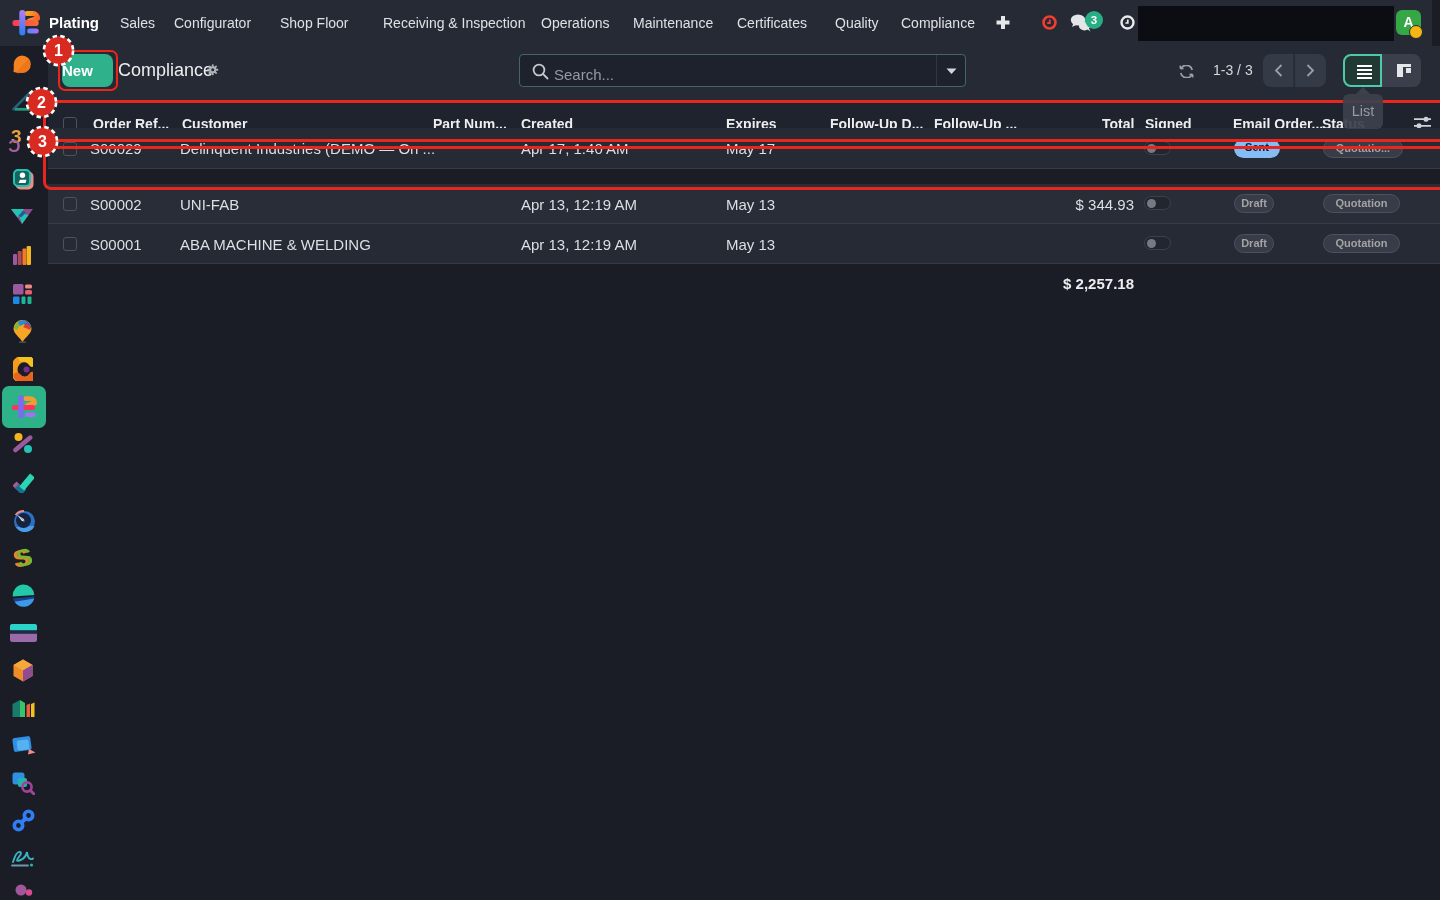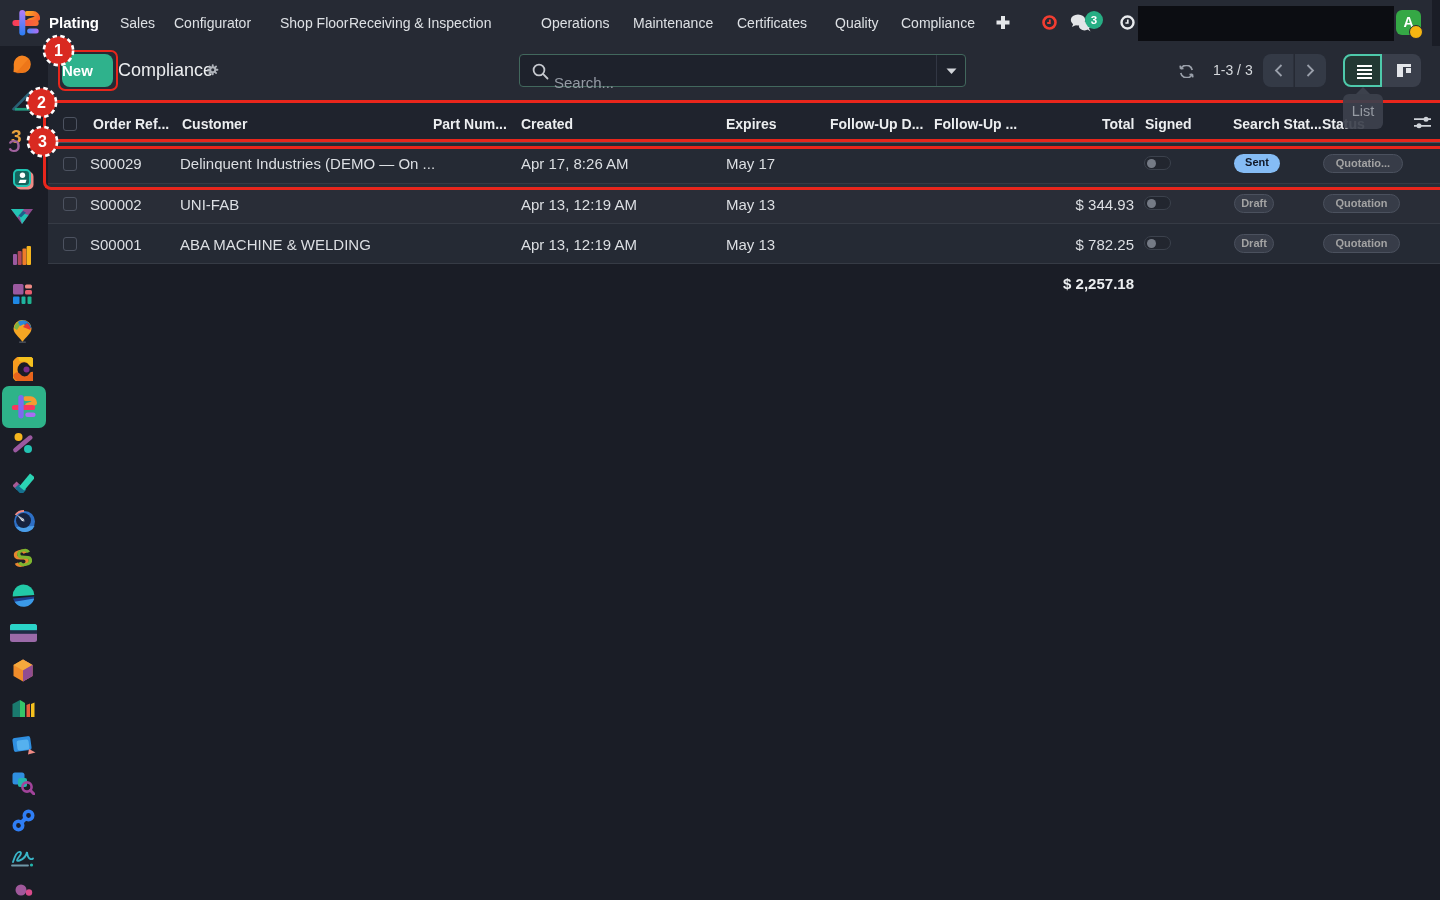--- a/index.html
+++ b/index.html
@@ -12,21 +12,21 @@
 #brand{position:absolute;left:49px;top:0;height:46px;line-height:46px;font-size:15px;font-weight:700;color:#fff}
 
 #side{position:absolute;left:0;top:0;width:48px;height:900px;background:#1a1d26;z-index:4}
 .sic{position:absolute}
 
 #panel{position:absolute;left:48px;top:46px;width:1392px;height:56px;background:#262a34;z-index:3}
 #newbtn{position:absolute;left:62px;top:54px;width:51px;height:33px;background:#2fb28c;border-radius:8px;color:#fff;font-size:15px;font-weight:700;line-height:33px;z-index:6}
 #bc{position:absolute;left:118px;top:46px;height:49px;line-height:48px;font-size:18px;color:#eceef0;z-index:6}
 
 #search{position:absolute;left:519px;top:54px;width:447px;height:33px;background:#1e222c;border:1px solid #42685d;border-radius:4px;z-index:6}
-#search .ph{position:absolute;left:34px;top:12px;line-height:31px;font-size:15px;color:#949aa4}
+#search .ph{position:absolute;left:34px;top:4px;line-height:31px;font-size:15px;color:#949aa4}
 #search .dd{position:absolute;right:0;top:0;width:29px;height:31px;border-left:1px solid #323744}
 
 #pag{position:absolute;left:1213px;top:46px;height:49px;line-height:49px;font-size:14px;color:#d5d8dc;z-index:6}
 .pbtn{position:absolute;top:54px;width:31px;height:33px;background:#343a46;z-index:6}
 .vbtn{position:absolute;top:54px;width:39px;height:33px;z-index:6}
 
 #thead{position:absolute;left:48px;top:102px;width:1392px;height:41px;background:#1f232d;border-bottom:1px solid #4a505b;z-index:2}
 .h{position:absolute;top:0;height:41px;line-height:45px;font-size:14px;font-weight:700;color:#eceef0;white-space:nowrap}
 .row{position:absolute;left:48px;width:1392px;height:40px;background:#252a34;border-bottom:1px solid #363b45;z-index:2}
 .c{position:absolute;top:0;height:41px;line-height:42px;font-size:15px;color:#dcdfe3;white-space:nowrap}
@@ -66,21 +66,21 @@
     </defs>
     <path d="M15 4.6 H21 A4.6 4.6 0 0 1 25.6 9.2 L25.6 9.4 L17.5 11.8" stroke="url(#lgo)" stroke-width="5" stroke-linecap="round" stroke-linejoin="round" fill="none"></path>
     <path d="M3.3 14 H23.8" stroke="url(#lgh)" stroke-width="5.8" stroke-linecap="round" fill="none"></path>
     <path d="M10.3 4 V23.5" stroke="url(#lgv)" stroke-width="6" stroke-linecap="round" fill="none"></path>
     <path d="M17.6 22 H24.2" stroke="url(#lgp)" stroke-width="5" stroke-linecap="round" fill="none"></path>
   </svg>
   <span id="brand">Plating</span>
   <span class="menu" style="left:120px">Sales</span>
   <span class="menu" style="left:174px">Configurator</span>
   <span class="menu" style="left:280px">Shop Floor</span>
-  <span class="menu" style="left:349px">Receiving &amp; Inspection</span>
+  <span class="menu" style="left:383px">Receiving &amp; Inspection</span>
   <span class="menu" style="left:541px">Operations</span>
   <span class="menu" style="left:633px">Maintenance</span>
   <span class="menu" style="left:737px">Certificates</span>
   <span class="menu" style="left:835px">Quality</span>
   <span class="menu" style="left:901px">Compliance</span>
   <svg class="abs" style="left:996px;top:15px" width="14" height="15" viewBox="0 0 14 15">
       <path d="M7 1 V14 M0.5 7.5 H13.5" stroke="#e4e6e9" stroke-width="4"></path>
     </svg>
   <svg class="abs" style="left:1042px;top:15px" width="15" height="15" viewBox="0 0 15 15">
       <circle cx="7.5" cy="7.5" r="6" fill="none" stroke="#f23d31" stroke-width="2.6"></circle>
@@ -293,33 +293,33 @@
   <div class="cb" style="left:15px;top:15px"></div>
   <span class="h" style="left:45px">Order Ref...</span>
   <span class="h" style="left:134px">Customer</span>
   <span class="h" style="left:385px">Part Num...</span>
   <span class="h" style="left:473px">Created</span>
   <span class="h" style="left:678px">Expires</span>
   <span class="h" style="left:782px">Follow-Up D...</span>
   <span class="h" style="left:886px">Follow-Up ...</span>
   <span class="h" style="left:1054px;width:32px;text-align:right">Total</span>
   <span class="h" style="left:1097px">Signed</span>
-  <span class="h" style="left:1185px">Search Stat...</span>
+  <span class="h" style="left:1185px">Email Order...</span>
   <span class="h" style="left:1274px">Status</span>
   <svg style="position:absolute;left:1366px;top:14px" width="17" height="13" viewBox="0 0 17 13">
       <path d="M0 3.2 H17 M0 9.8 H17" stroke="#cfd3d9" stroke-width="1.8"></path>
       <circle cx="12" cy="3.2" r="2.5" fill="#cfd3d9"></circle>
       <circle cx="5" cy="9.8" r="2.5" fill="#cfd3d9"></circle>
     </svg>
 </div>
-<div class="row" style="top:143px;height:41px">
+<div class="row" style="top:128px;height:41px">
   <div class="cb" style="left:15px;top:14px"></div>
   <span class="c" style="left:42px">S00029</span>
   <span class="c" style="left:132px">Delinquent Industries (DEMO — On ...</span>
-  <span class="c" style="left:473px">Apr 17, 8:26 AM</span>
+  <span class="c" style="left:473px">Apr 17, 1:40 AM</span>
   <span class="c" style="left:678px">May 17</span>
   <div class="tgl" style="left:1096px;top:13px">
       <i></i>
     </div>
   <div class="pill" style="left:1186px;top:11px;width:46px;background:#85bcf5;color:#101827">Sent</div>
   <div class="pill pgray" style="left:1275px;top:11px;width:80px">Quotatio...</div>
 </div>
 <div class="row" style="top:184px;background:#292d37">
   <div class="cb" style="left:15px;top:13px"></div>
   <span class="c" style="left:42px">S00002</span>
@@ -332,21 +332,20 @@
     </div>
   <div class="pill pgray" style="left:1186px;top:10px;width:40px">Draft</div>
   <div class="pill pgray" style="left:1275px;top:10px;width:77px">Quotation</div>
 </div>
 <div class="row" style="top:224px">
   <div class="cb" style="left:15px;top:13px"></div>
   <span class="c" style="left:42px">S00001</span>
   <span class="c" style="left:132px">ABA MACHINE &amp; WELDING</span>
   <span class="c" style="left:473px">Apr 13, 12:19 AM</span>
   <span class="c" style="left:678px">May 13</span>
-  <span class="c" style="left:930px;width:156px;text-align:right">$ 782.25</span>
   <div class="tgl" style="left:1096px;top:12px">
       <i></i>
     </div>
   <div class="pill pgray" style="left:1186px;top:10px;width:40px">Draft</div>
   <div class="pill pgray" style="left:1275px;top:10px;width:77px">Quotation</div>
 </div>
 <div id="tfoot">
     <span style="position:absolute;left:930px;top:0;width:156px;height:40px;line-height:40px;text-align:right;font-size:15px;font-weight:700;color:#eceef0">$ 2,257.18</span>
   </div>
 

